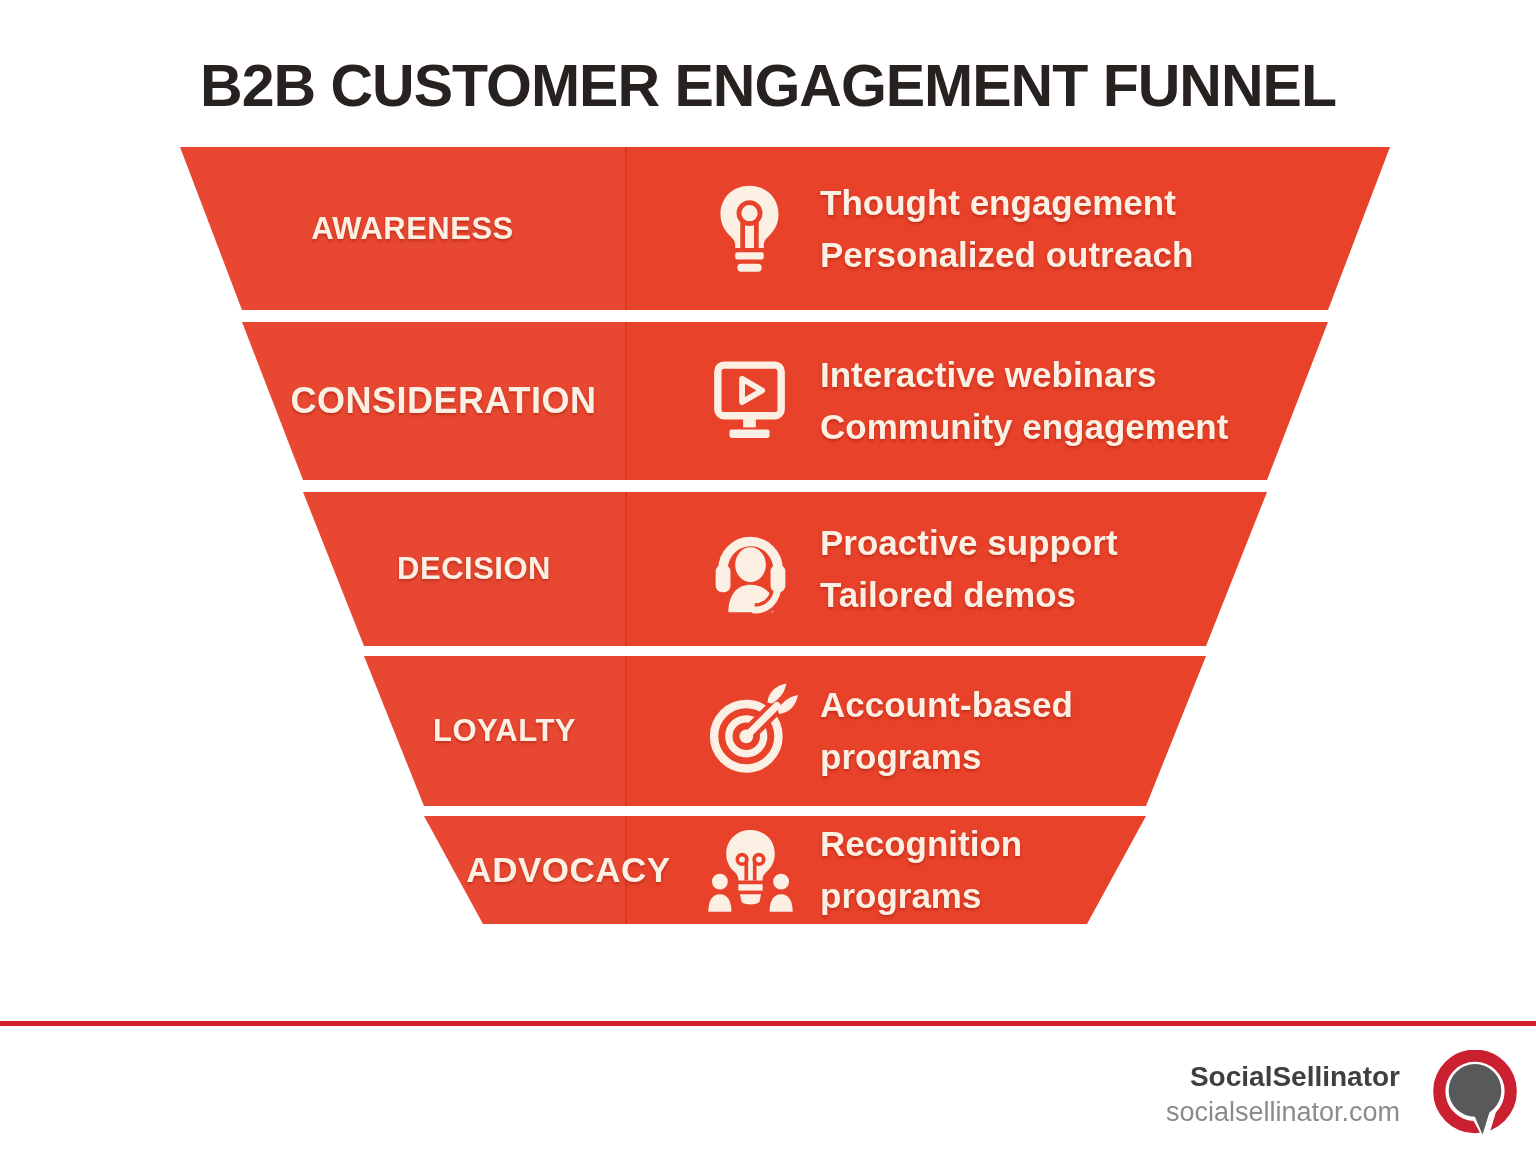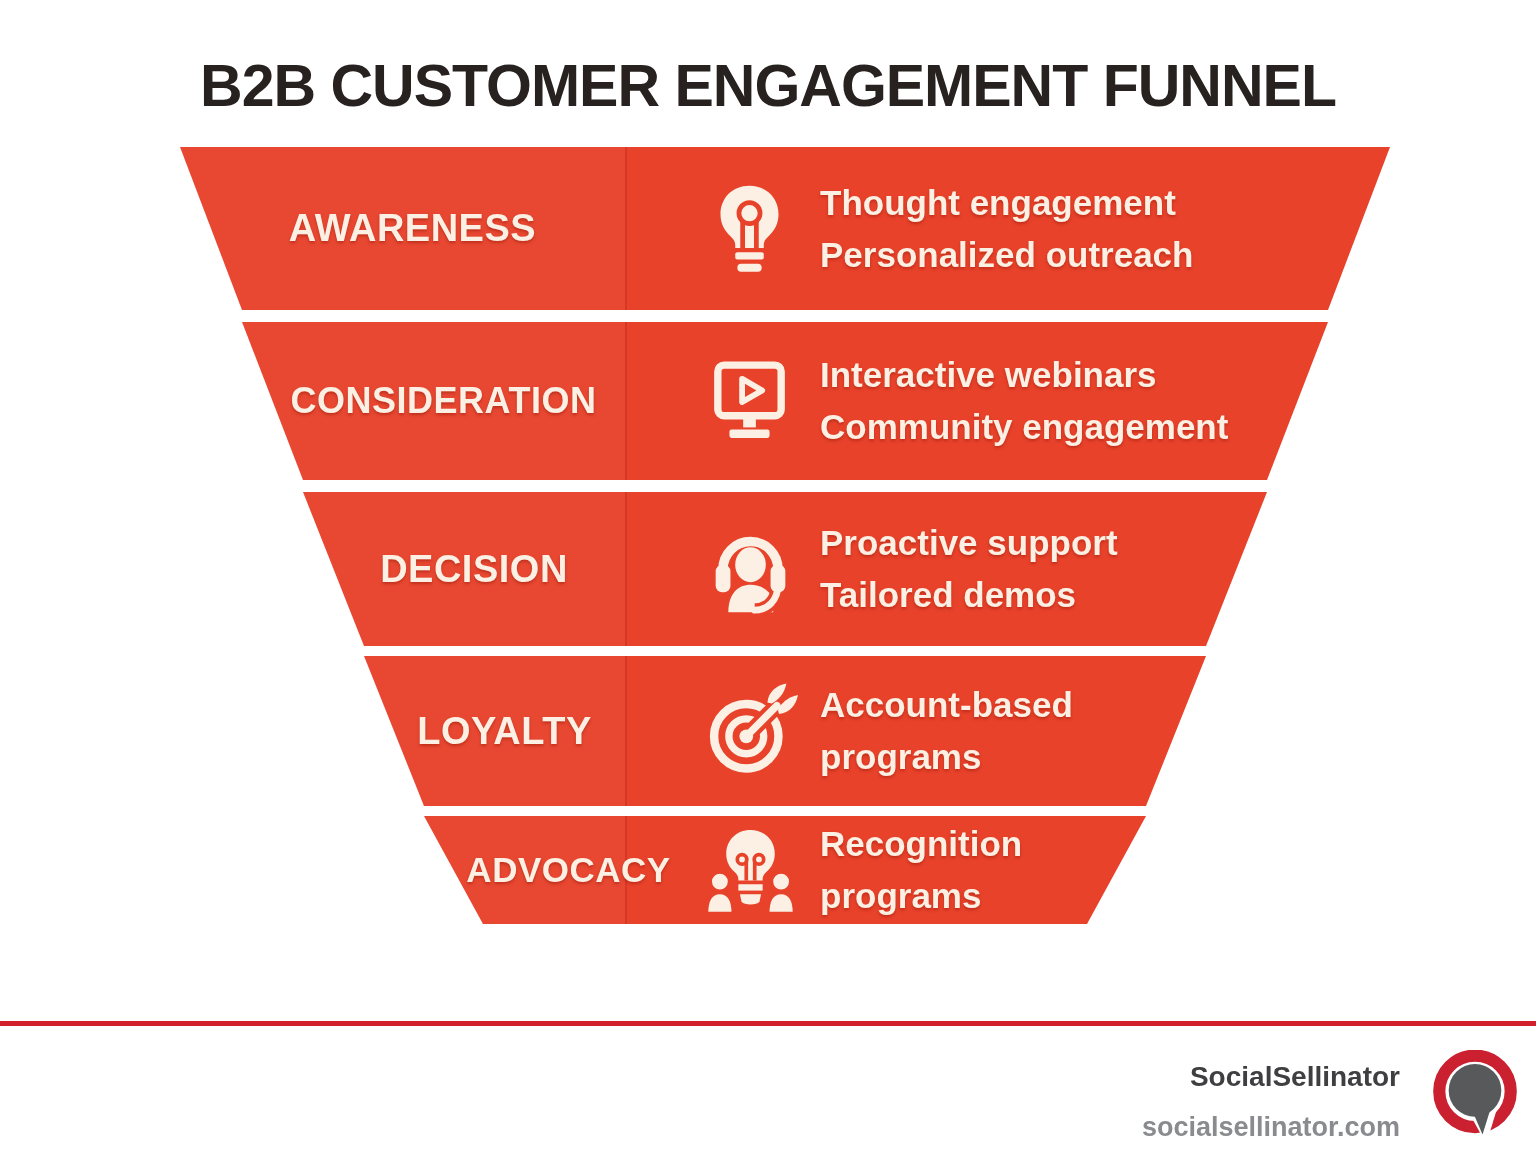--- a/index.html
+++ b/index.html
@@ -29,21 +29,21 @@
     background:rgba(255,255,255,0.035);
   }
   .seam {
     position:absolute; left:var(--seam); top:0; bottom:0; width:2px;
     background:rgba(120,15,5,0.16);
   }
   .label {
     position:absolute; left:30px; top:0; height:100%;
     width:calc(var(--seam) - 40px);
     display:flex; align-items:center; justify-content:center;
-    color:#FBF0E3; font-weight:bold; font-size:38px; letter-spacing:0.5px;
+    color:#FBF0E3; font-weight:bold; font-size:31px; letter-spacing:0.5px;
     text-shadow:0 2px 3px rgba(155,25,8,0.5);
     white-space:nowrap;
   }
   .row2 .label { font-size:36px; }
   .row5 .label { font-size:35px; left:64px; }
   .icon {
     position:absolute; left:var(--icon); top:50%; transform:translateY(-50%);
     width:95px; height:95px;
   }
   .icon svg { width:100%; height:100%; display:block; overflow:visible; }
@@ -54,21 +54,21 @@
   }
   
   .footer-line {
     position:absolute; left:0; top:1021px; width:100%; height:5px;
     background:#D2202D;
   }
   .brand-block {
     position:absolute; top:1060px; right:136px; text-align:right;
   }
   .brand-name { font-size:28px; font-weight:bold; color:#3F3F41; line-height:33px; }
-  .brand-site { font-size:27px; color:#898B8E; line-height:33px; margin-top:18px;font-weight:bold; }
+  .brand-site { font-size:27px; color:#898B8E; line-height:33px; margin-top:3px; }
   .logo {
     position:absolute; left:1428px; top:1050px; width:94px; height:94px;
   }
   .logo svg { width:100%; height:100%; display:block; }
 </style>
 </head>
 <body>
 
 <div class="page">
 

